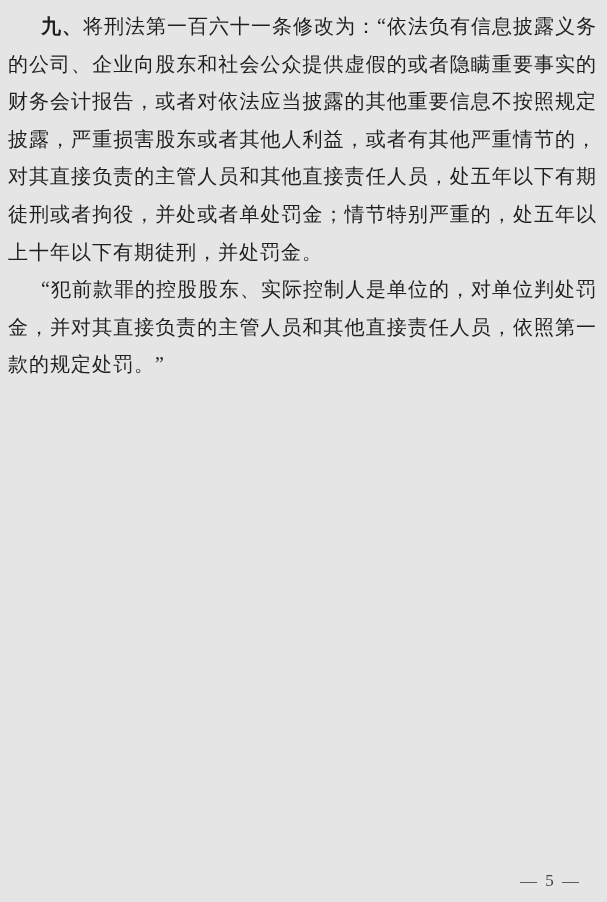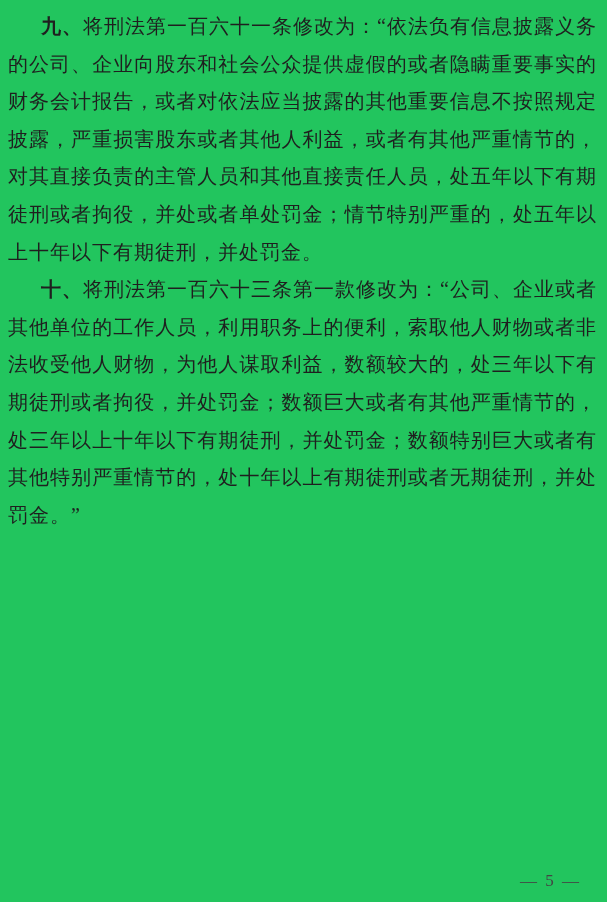--- a/index.html
+++ b/index.html
@@ -4,21 +4,21 @@
 <style>
   html, body {
     margin: 0;
     padding: 0;
     background: #ffffff;
   }
   .page {
     position: relative;
     width: 607px;
     height: 902px;
-    background: #22c55e;
+    background: #e5e5e5;
     overflow: hidden;
     box-sizing: border-box;
     font-family: "Liberation Serif", "DejaVu Serif", serif;
   }
   .text-block {
     position: absolute;
     top: 8px;
     left: 8px;
     right: 10px;
   }
@@ -50,20 +50,20 @@
 </style>
 </head>
 <body>
 
 <div class="page">
   <div class="text-block">
 
     <p class="para"><span class="num">九、</span><span>将刑法第一百六十一条修改为：“依法负有信息披露义务的公司、企业向股东和社会公众提供虚假的或者隐瞒重要事实的财务会计报告，或者对依法应当披露的其他重要信息不按照规定披露，严重损害股东或者其他人利益，或者有其他严重情节的，对其直接负责的主管人员和其他直接责任人员，处五年以下有期徒刑或者拘役，并处或者单处罚金；情节特别严重的，处五年以上十年以下有期徒刑，并处罚金。</span></p>
 
 
+    <p class="para"><span>“犯前款罪的控股股东、实际控制人是单位的，对单位判处罚金，并对其直接负责的主管人员和其他直接责任人员，依照第一款的规定处罚。”</span></p>
 
-    <p class="para"><span class="num">十、</span><span>将刑法第一百六十三条第一款修改为：“公司、企业或者其他单位的工作人员，利用职务上的便利，索取他人财物或者非法收受他人财物，为他人谋取利益，数额较大的，处三年以下有期徒刑或者拘役，并处罚金；数额巨大或者有其他严重情节的，处三年以上十年以下有期徒刑，并处罚金；数额特别巨大或者有其他特别严重情节的，处十年以上有期徒刑或者无期徒刑，并处罚金。”</span></p>
 
 
   </div>
 
   <div class="footer">— 5 —</div>
 </div>
 
 </body></html>

